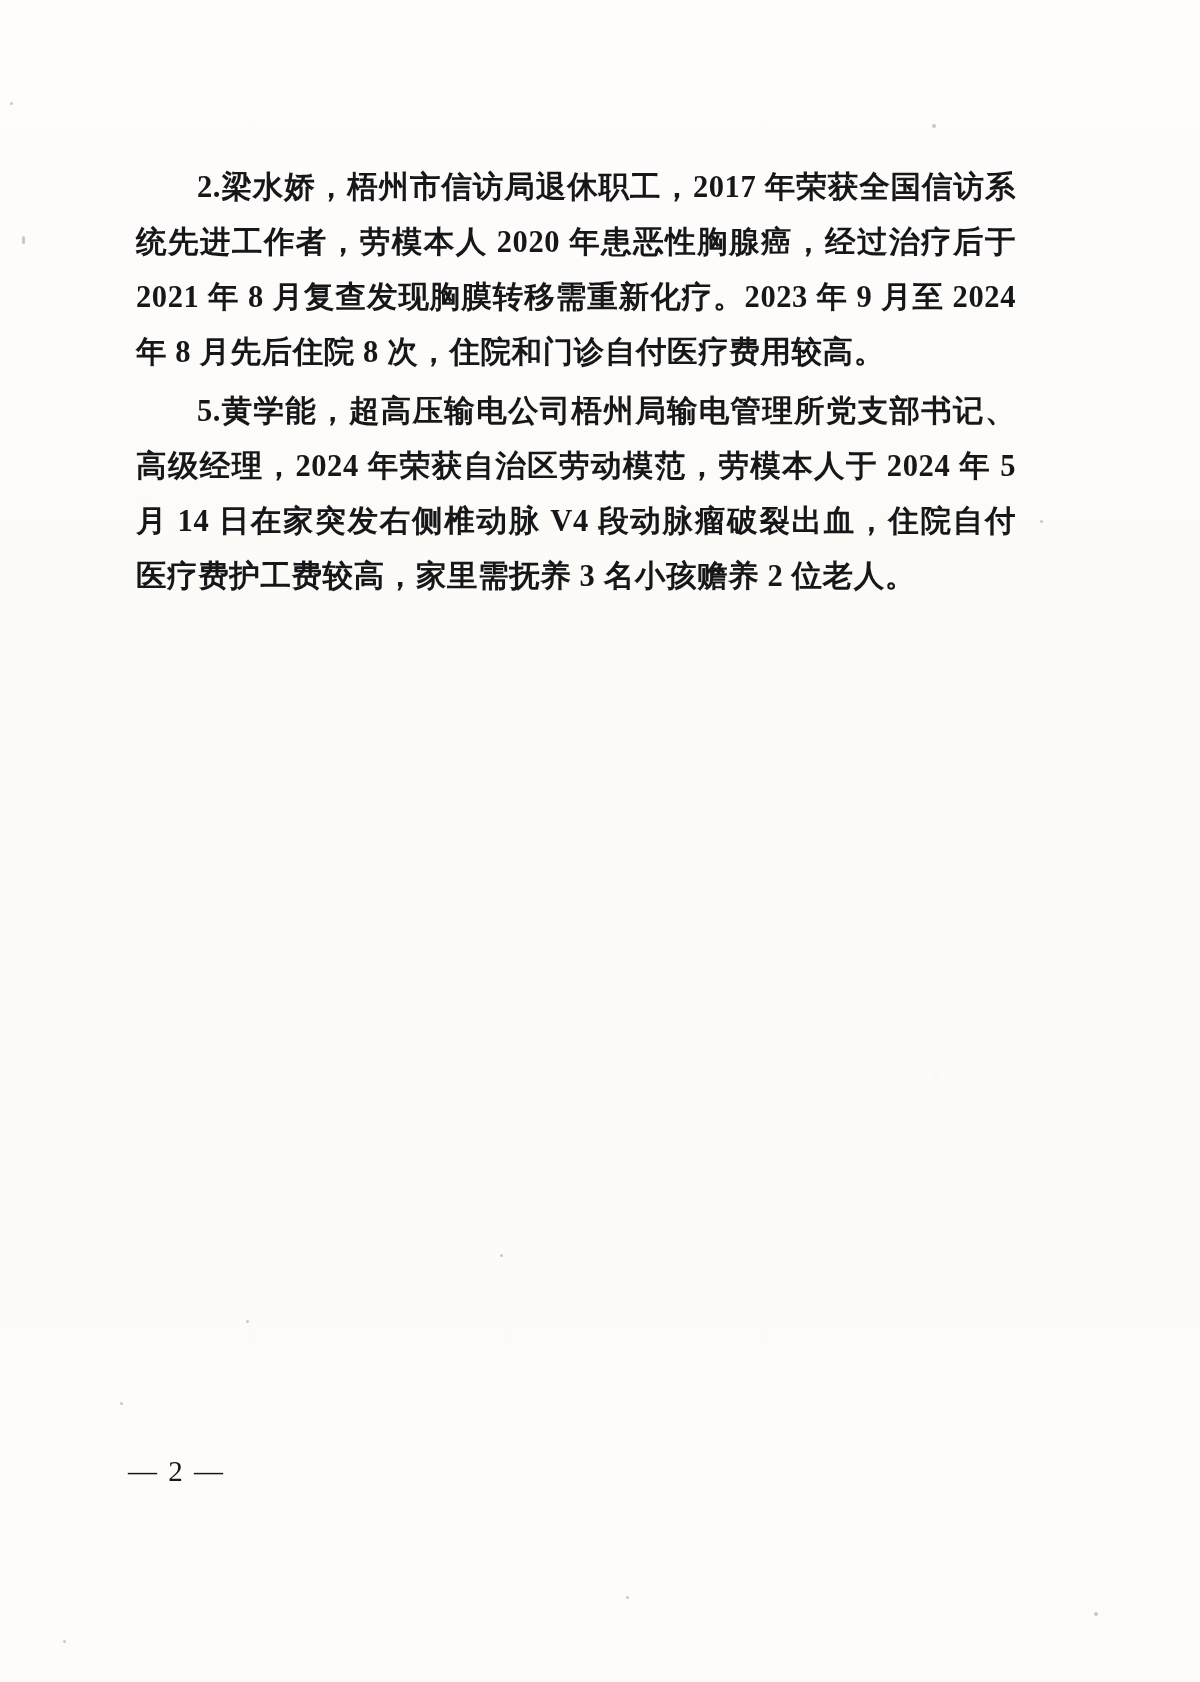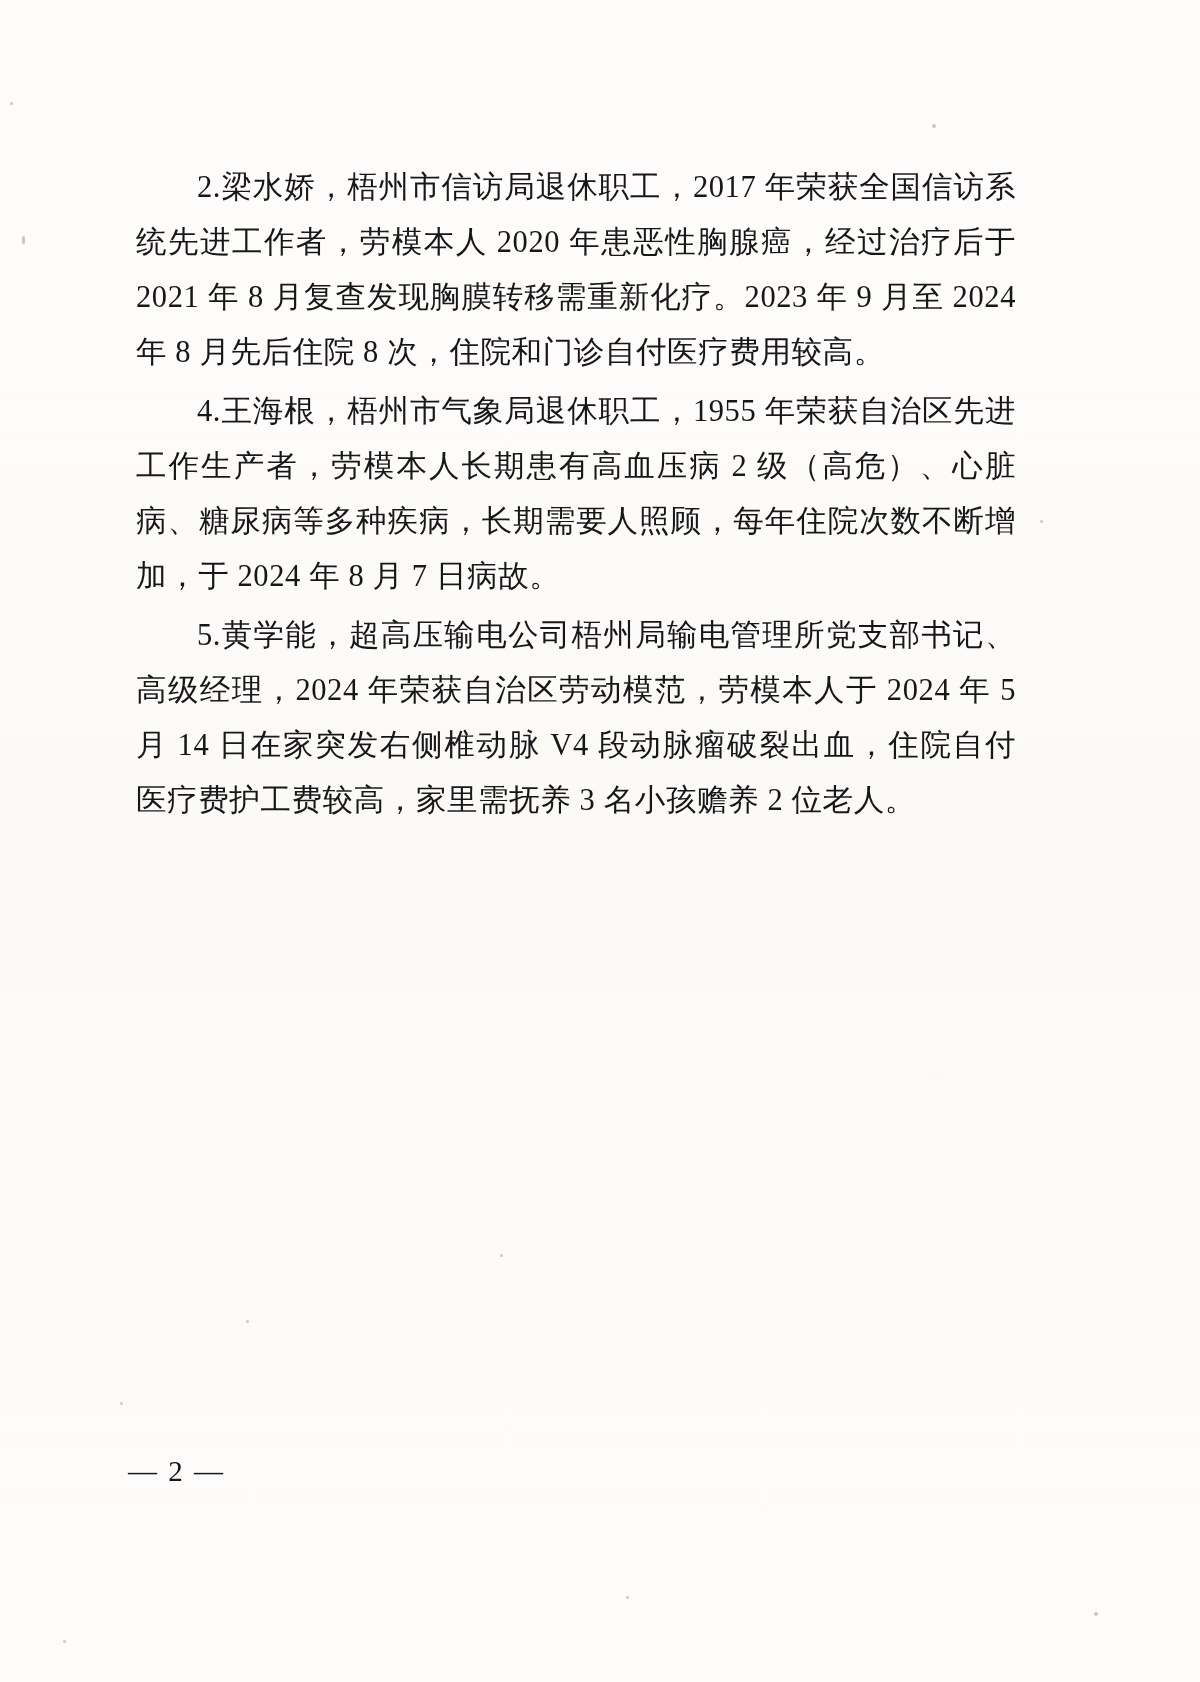--- a/index.html
+++ b/index.html
@@ -37,21 +37,21 @@
   }
   .para {
     font-size: 30.5px;
     line-height: 55px;
     color: #17171a;
     text-align: justify;
     text-justify: inter-ideograph;
     margin: 0 0 4px 0;
     letter-spacing: 0.6px;
     text-indent: 2em;
-    font-weight: 400;
+    font-weight: 700;
   }
   .page-number {
     position: absolute;
     left: 0;
     right: 0;
     top: 1455px;
     text-align: left;
     padding-left: 128px;
     font-size: 29px;
     color: #17171a;
@@ -70,18 +70,17 @@
   <span class="speck" style="left:1040px;top:520px;width:3px;height:3px;"></span>
   <span class="speck" style="left:500px;top:1254px;width:3px;height:3px;"></span>
   <span class="speck" style="left:246px;top:1320px;width:3px;height:3px;"></span>
   <span class="speck" style="left:120px;top:1402px;width:3px;height:3px;"></span>
   <span class="speck" style="left:626px;top:1596px;width:3px;height:3px;"></span>
   <span class="speck" style="left:1094px;top:1612px;width:4px;height:4px;"></span>
   <span class="speck" style="left:63px;top:1640px;width:3px;height:3px;"></span>
 
   <div class="content">
     <p class="para">2.梁水娇，梧州市信访局退休职工，2017 年荣获全国信访系统先进工作者，劳模本人 2020 年患恶性胸腺癌，经过治疗后于 2021 年 8 月复查发现胸膜转移需重新化疗。2023 年 9 月至 2024 年 8 月先后住院 8 次，住院和门诊自付医疗费用较高。</p>
-    <p class="para">4.王海根，梧州市气象局退休职工，1955 年荣获自治区先进工作生产者，劳模本人长期患有高血压病 2 级（高危）、心脏病、糖尿病等多种疾病，长期需要人照顾，每年住院次数不断增加，于 2024 年 8 月 7 日病故。</p>
     <p class="para">5.黄学能，超高压输电公司梧州局输电管理所党支部书记、高级经理，2024 年荣获自治区劳动模范，劳模本人于 2024 年 5 月 14 日在家突发右侧椎动脉 V4 段动脉瘤破裂出血，住院自付医疗费护工费较高，家里需抚养 3 名小孩赡养 2 位老人。</p>
   </div>
 
   <div class="page-number">— 2 —</div>
 </div>
 
 </body></html>

